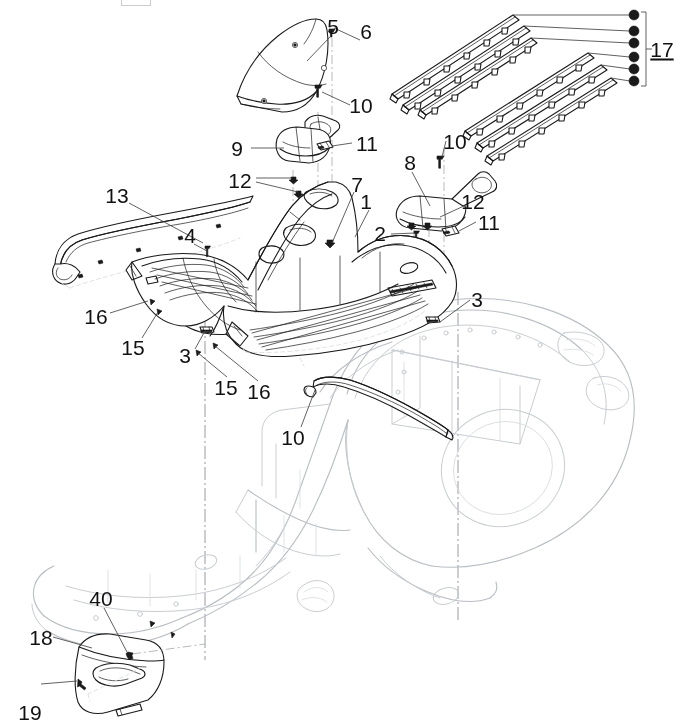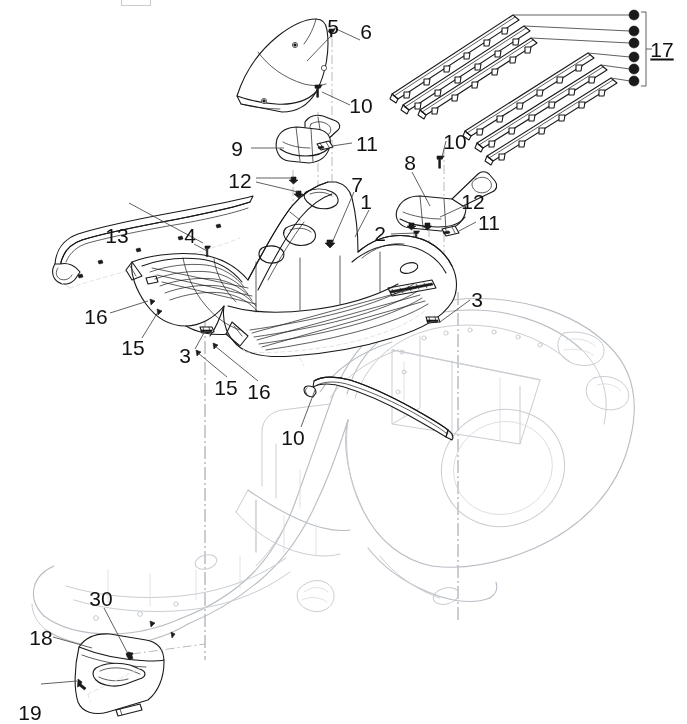--- a/index.html
+++ b/index.html
@@ -577,30 +577,30 @@
   <div class="callout" style="left:333px; top:26px;">5</div>
   <div class="callout" style="left:366px; top:31px;">6</div>
   <div class="callout" style="left:662px; top:49px;text-decoration:underline;">17</div>
   <div class="callout" style="left:361px; top:105px;">10</div>
   <div class="callout" style="left:367px; top:143px;">11</div>
   <div class="callout" style="left:455px; top:141px;">10</div>
   <div class="callout" style="left:237px; top:148px;">9</div>
   <div class="callout" style="left:410px; top:162px;">8</div>
   <div class="callout" style="left:240px; top:180px;">12</div>
   <div class="callout" style="left:357px; top:184px;">7</div>
-  <div class="callout" style="left:117px; top:195px;margin-top:40px;">13</div>
+  <div class="callout" style="left:117px; top:195px;">13</div>
   <div class="callout" style="left:366px; top:201px;">1</div>
   <div class="callout" style="left:473px; top:201px;">12</div>
   <div class="callout" style="left:489px; top:222px;">11</div>
   <div class="callout" style="left:190px; top:235px;">4</div>
   <div class="callout" style="left:380px; top:233px;">2</div>
   <div class="callout" style="left:477px; top:299px;">3</div>
   <div class="callout" style="left:96px;  top:316px;">16</div>
   <div class="callout" style="left:133px; top:347px;">15</div>
   <div class="callout" style="left:185px; top:355px;">3</div>
   <div class="callout" style="left:226px; top:387px;">15</div>
   <div class="callout" style="left:259px; top:391px;">16</div>
   <div class="callout" style="left:293px; top:437px;">10</div>
-  <div class="callout" style="left:101px; top:598px;">30</div>
+  <div class="callout" style="left:101px; top:598px;">40</div>
   <div class="callout" style="left:41px;  top:637px;text-align:right;">18</div>
   <div class="callout" style="left:30px;  top:712px;">19</div>
 
 </div>
 
 </body></html>

